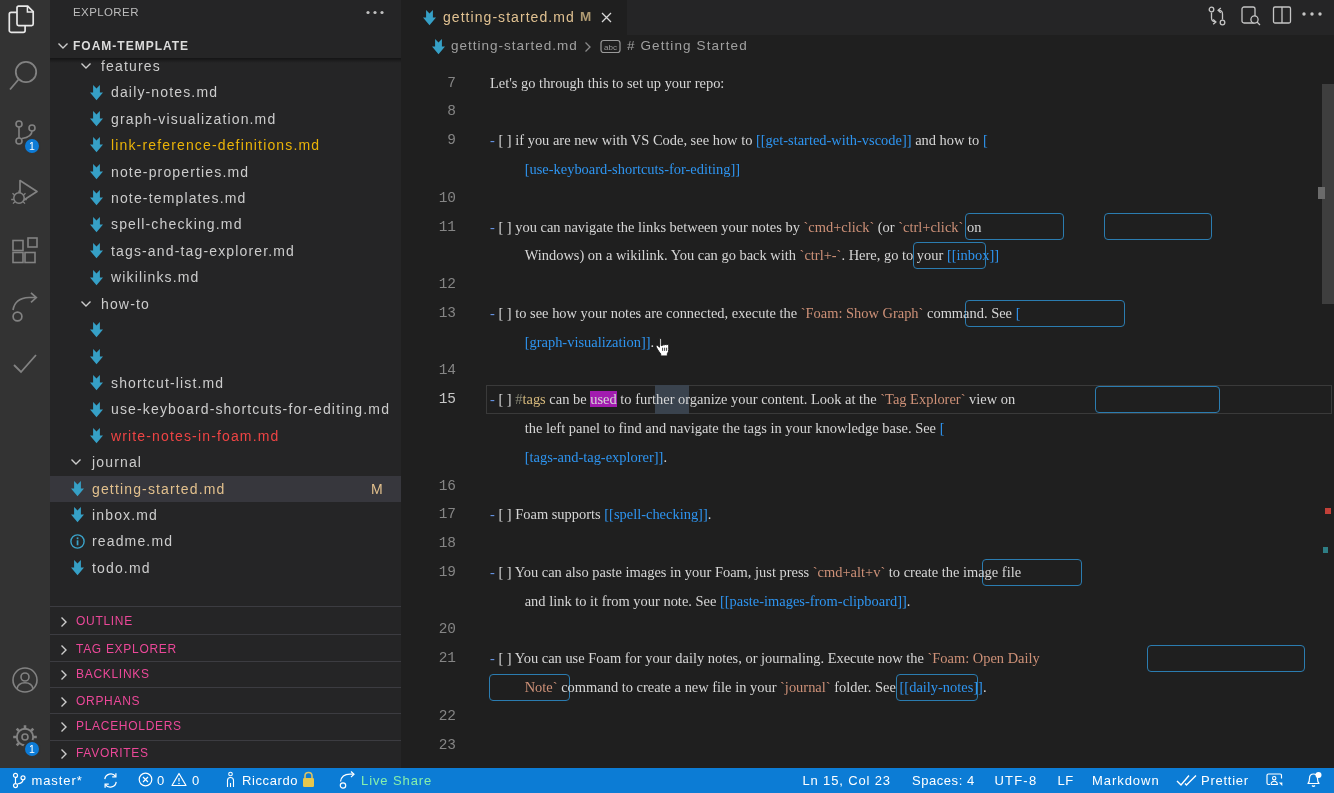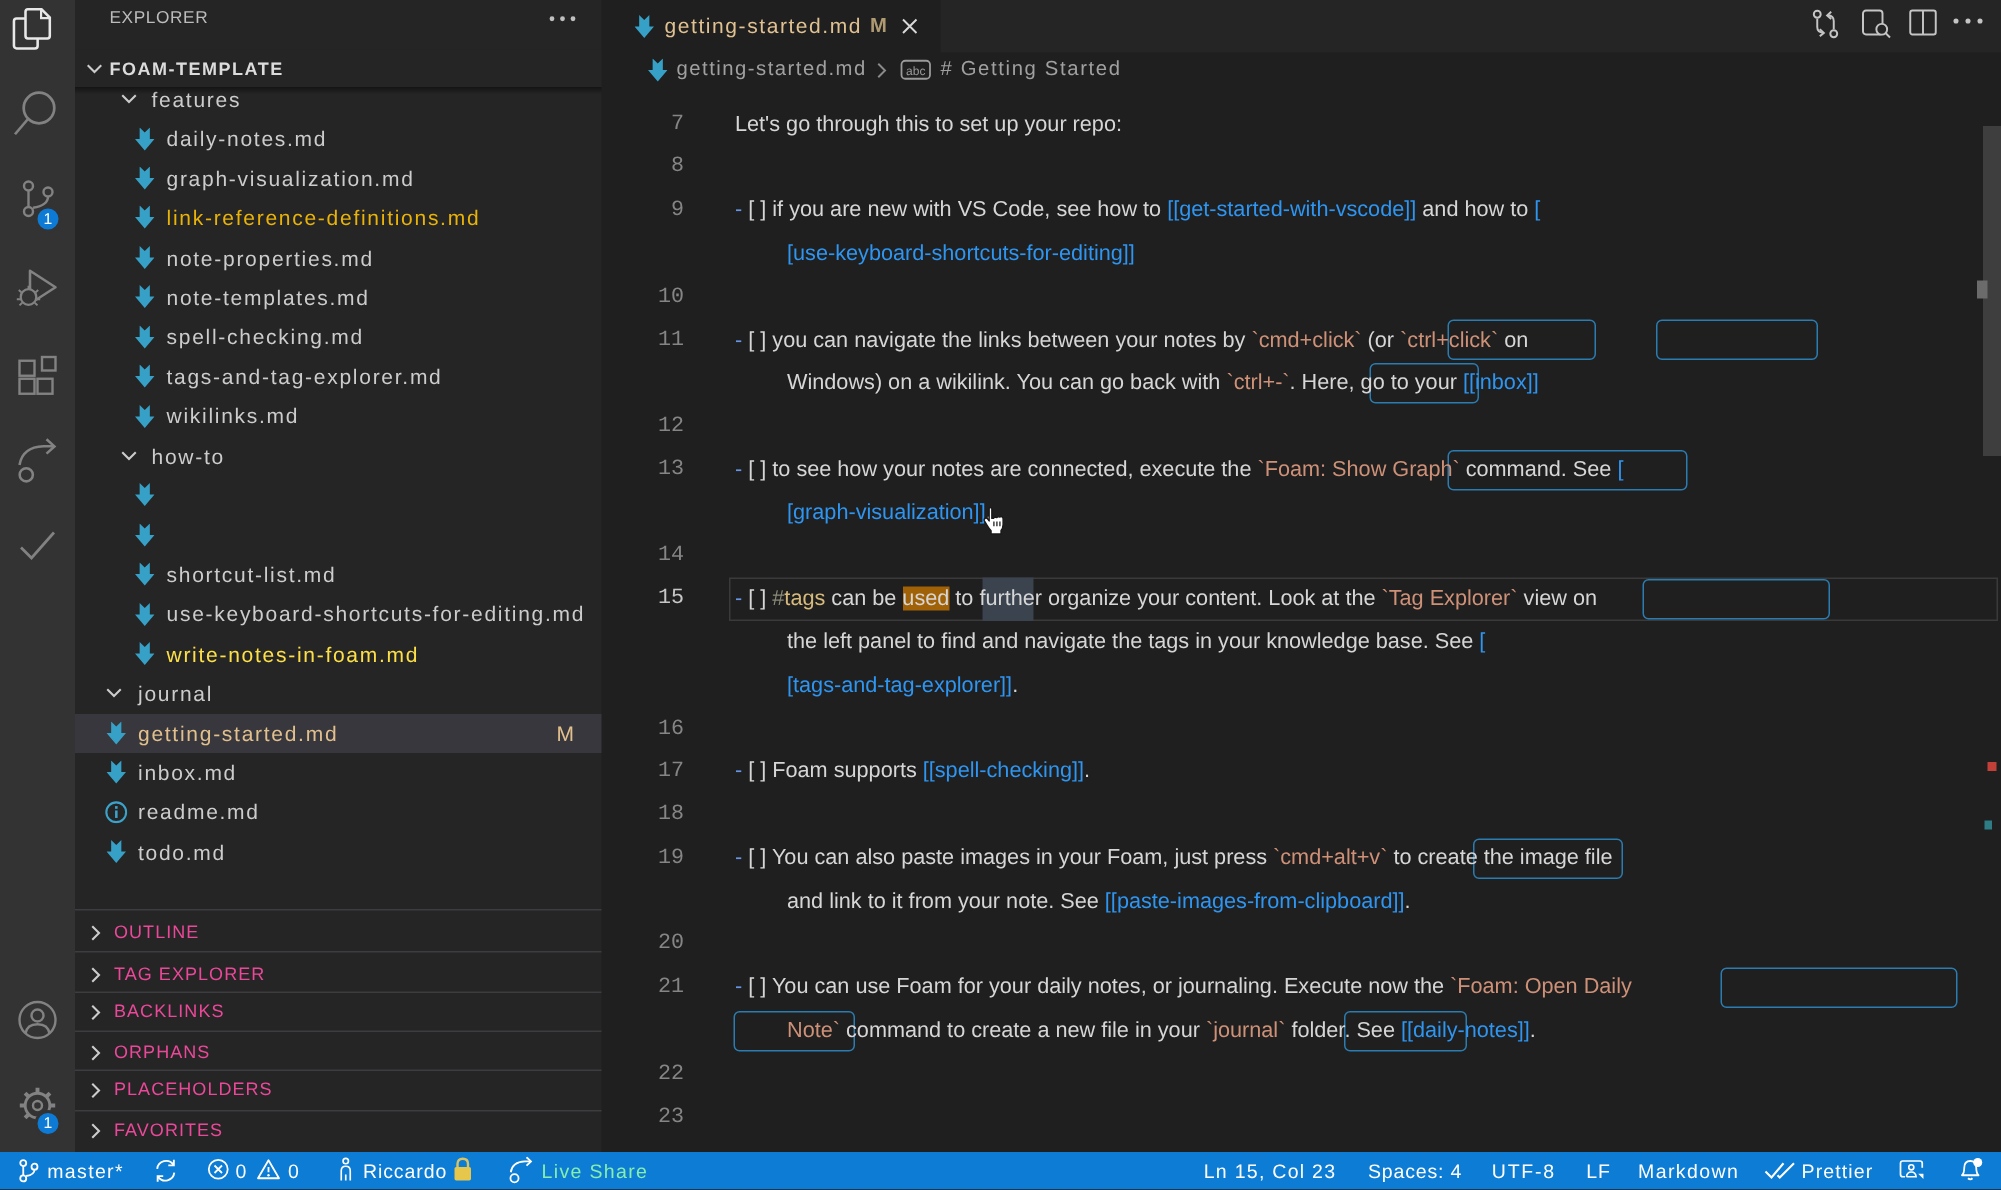--- a/index.html
+++ b/index.html
@@ -3,23 +3,23 @@
 *{margin:0;padding:0;box-sizing:border-box}
 html,body{width:1334px;height:793px;overflow:hidden;background:#1f1f1f;font-family:"Liberation Sans",sans-serif}
 .abs{position:absolute}
 #stage{position:relative;width:1334px;height:793px}
 #actbar{position:absolute;left:0;top:0;width:50px;height:768px;background:#333333}
 #sidebar{position:absolute;left:50px;top:0;width:351px;height:768px;background:#252526;overflow:hidden}
 #editor{position:absolute;left:401px;top:0;width:933px;height:768px;background:#1f1f1f}
 #tabbar{position:absolute;left:401px;top:0;width:933px;height:35px;background:#252526}
 #tab{position:absolute;left:0;top:0;width:226px;height:35px;background:#1f1f1f}
 #statusbar{position:absolute;left:0;top:768px;width:1334px;height:25px;background:#0c7cd5;color:#fff;font-size:12.8px}
-.crow{position:absolute;height:28.8px;line-height:28.8px;font-family:Liberation Sans, sans-serif;font-size:14.45px;white-space:pre}
+.crow{position:absolute;height:28.8px;line-height:28.8px;font-family:Liberation Serif, serif;font-size:14.45px;white-space:pre}
 .w{color:#d6d6d6}.d{color:#6796e6}.l{color:#2e95f1}.c{color:#ce9178}.k{color:#d7ba7d}.h{color:#8a8a78}
-.u{color:#d6d6d6;background:#a16207}
+.u{color:#d6d6d6;background:#a21caf}
 .ln{position:absolute;left:400px;width:56px;height:28.8px;line-height:28.8px;text-align:right;font-family:"Liberation Mono",monospace;font-size:14.45px;color:#858585}
 .ln-a{color:#c6c6c6}
 .cbox{position:absolute;height:27.2px;border:1px solid #2b7cb0;border-radius:4px}
 .titem{position:absolute;height:26.4px;line-height:26.4px;font-size:14px;letter-spacing:1.15px;white-space:pre}
 .phead{position:absolute;font-size:12px;font-weight:normal;color:#ec4899;letter-spacing:0.7px}
 </style></head><body>
 <div id="stage">
 
 <div id="editor"></div>
 <div class="abs" style="left:485.5px;top:385.2px;width:846px;height:28.8px;border:1px solid #3a3a3a"></div>
@@ -179,21 +179,21 @@
       <path d="M3.1 0 L6.5 3.4 L9.9 0 L9.9 7.6 L13 7.6 L6.5 15.3 L0 7.6 L3.1 7.6 Z" fill="#36a0c6"></path>
     </svg>
 <div class="titem" style="left:111px;top:369.9px;color:#cccccc">shortcut-list.md</div>
 <svg class="abs" style="left:90px;top:401.5px" width="13" height="16" viewBox="0 0 13 16">
       <path d="M3.1 0 L6.5 3.4 L9.9 0 L9.9 7.6 L13 7.6 L6.5 15.3 L0 7.6 L3.1 7.6 Z" fill="#36a0c6"></path>
     </svg>
 <div class="titem" style="left:111px;top:396.3px;color:#cccccc">use-keyboard-shortcuts-for-editing.md</div>
 <svg class="abs" style="left:90px;top:428.0px" width="13" height="16" viewBox="0 0 13 16">
       <path d="M3.1 0 L6.5 3.4 L9.9 0 L9.9 7.6 L13 7.6 L6.5 15.3 L0 7.6 L3.1 7.6 Z" fill="#36a0c6"></path>
     </svg>
-<div class="titem" style="left:111px;top:422.8px;color:#fde047">write-notes-in-foam.md</div>
+<div class="titem" style="left:111px;top:422.8px;color:#ef4444">write-notes-in-foam.md</div>
 <svg class="abs" style="left:70px;top:458.4px" width="12" height="8" viewBox="0 0 12 8">
       <path d="M1.5 1.5 L6 6 L10.5 1.5" fill="none" stroke="#cccccc" stroke-width="1.4"></path>
     </svg>
 <div class="titem" style="left:92px;top:449.2px;color:#cccccc">journal</div>
 <div class="abs" style="left:50px;top:475.6px;width:351px;height:26.4px;background:#37373d"></div>
 <svg class="abs" style="left:71px;top:480.8px" width="13" height="16" viewBox="0 0 13 16">
       <path d="M3.1 0 L6.5 3.4 L9.9 0 L9.9 7.6 L13 7.6 L6.5 15.3 L0 7.6 L3.1 7.6 Z" fill="#36a0c6"></path>
     </svg>
 <div class="titem" style="left:92px;top:475.6px;color:#e2c08d">getting-started.md</div>
 <div class="titem" style="left:371px;top:475.6px;color:#e2c08d">M</div>

